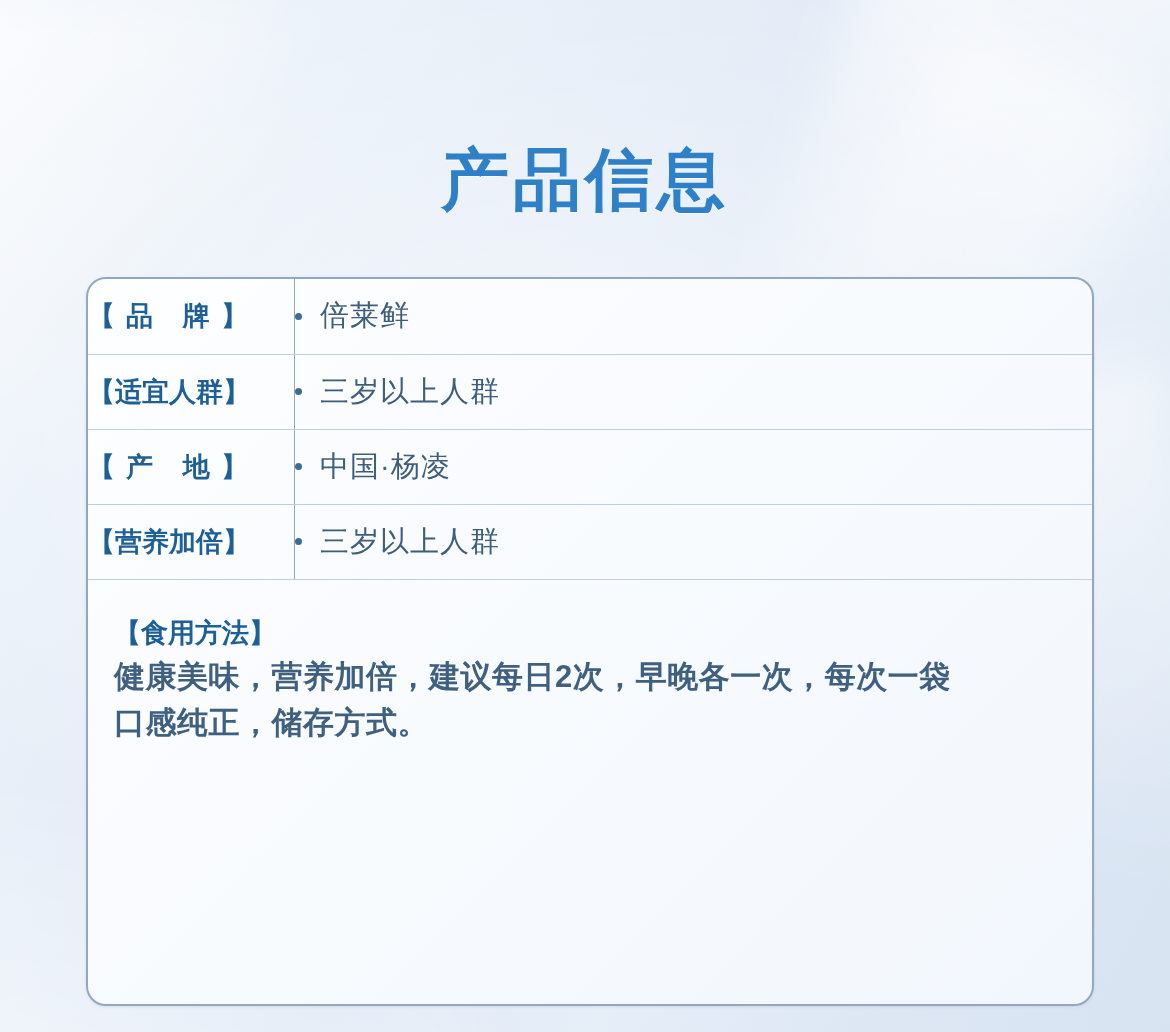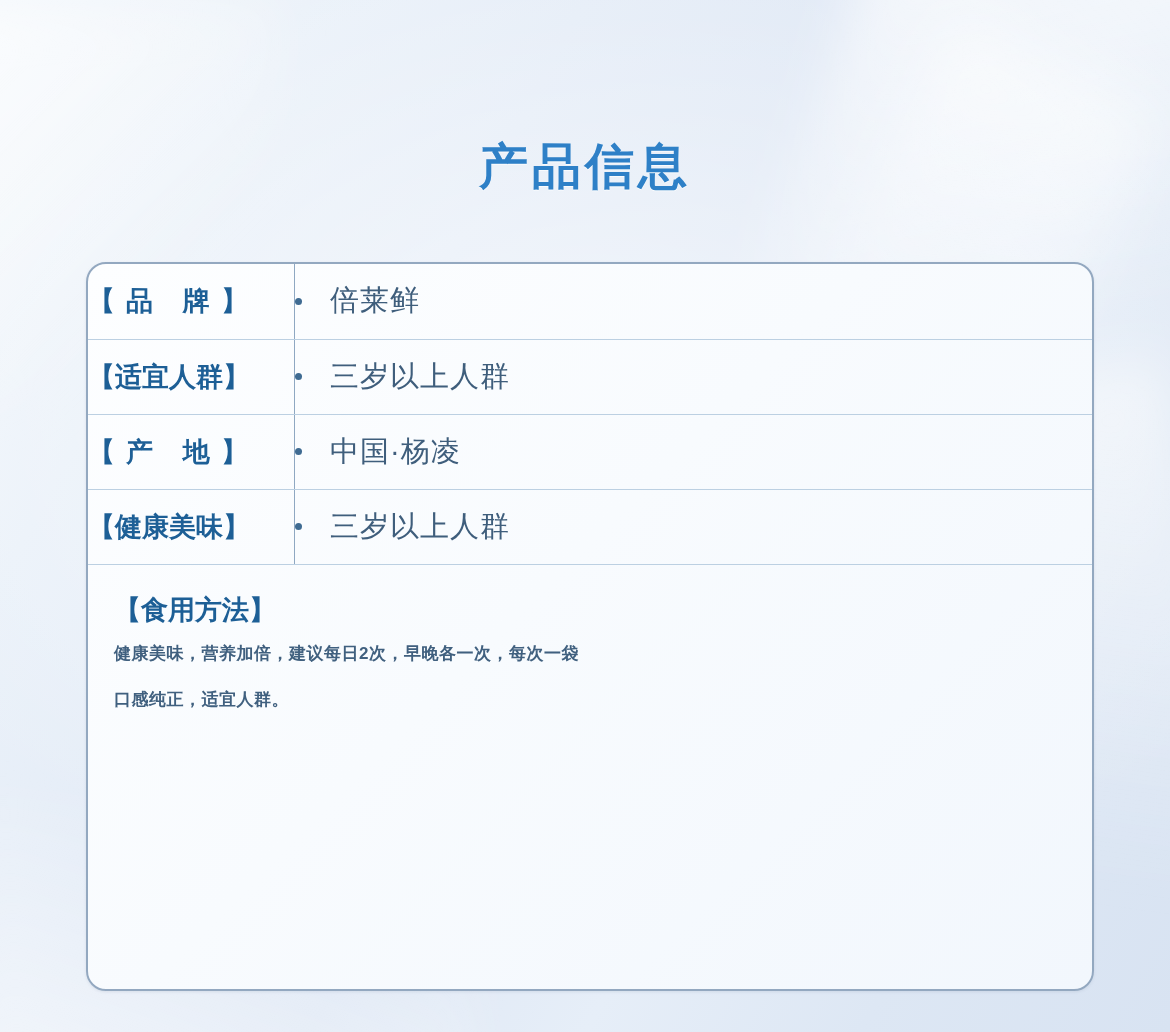--- a/index.html
+++ b/index.html
@@ -70,33 +70,33 @@
     pointer-events: none;
   }
 
   
   .page-title {
     position: absolute;
     top: 94px;
     left: 0;
     width: 100%;
     text-align: center;
-    font-size: 49px;
+    font-size: 68px;
     line-height: 78px;
     font-weight: 700;
     letter-spacing: 4px;
     color: #2e80c7;
     text-shadow: 0 1px 0 rgba(255,255,255,0.7);
   }
 
   
   .info-card {
     position: absolute;
     left: 86px;
-    top: 262px;
+    top: 277px;
     width: 1008px;
     height: 729px;
     box-sizing: border-box;
     border: 2px solid #93a8c0;
     border-radius: 20px;
     background: linear-gradient(135deg, #fdfeff 0%, #f8fbfe 45%, #f2f7fd 100%);
     box-shadow: 0 1px 3px rgba(120,140,165,0.18);
     overflow: hidden;
   }
 
@@ -131,49 +131,50 @@
     text-align: justify;
     text-align-last: justify;
     white-space: nowrap;
   }
   .cell-value {
     padding-left: 22px;
   }
   .value-row {
     display: flex;
     align-items: center;
-    gap: 28px;
+    gap: 18px;
   }
   .bullet-dot {
     width: 7px;
     height: 7px;
     border-radius: 50%;
     background: #3f6b92;
     flex: 0 0 auto;
   }
   .value-text {
     font-size: 29px;
     color: #3f5e7c;
     letter-spacing: 1px;
     white-space: nowrap;
   }
 
   
   .usage-block {
     padding: 24px 26px 0 26px;
+    margin-top: 8px;
   }
   .usage-title {
     font-size: 27px;
     font-weight: 700;
     color: #1d5f96;
     line-height: 42px;
     letter-spacing: 0;
   }
   .usage-line {
-    font-size: 17px;
+    font-size: 31px;
     font-weight: 700;
     color: #40607f;
     line-height: 46px;
     letter-spacing: 0.5px;
     white-space: nowrap;
   }
 </style>
 </head>
 <body>
 
@@ -219,31 +220,31 @@
         </td>
         <td class="cell-value">
           <div class="value-row">
             <span class="bullet-dot"></span>
             <span class="value-text">中国·杨凌</span>
           </div>
         </td>
       </tr>
       <tr>
         <td class="cell-label">
-          <span class="label-text">【健康美味】</span>
+          <span class="label-text">【营养加倍】</span>
         </td>
         <td class="cell-value">
           <div class="value-row">
             <span class="bullet-dot"></span>
             <span class="value-text">三岁以上人群</span>
           </div>
         </td>
       </tr>
     </tbody>
   </table>
 
   <div class="usage-block">
     <div class="usage-title">【食用方法】</div>
     <div class="usage-line">健康美味，营养加倍，建议每日2次，早晚各一次，每次一袋</div>
-    <div class="usage-line">口感纯正，适宜人群。</div>
+    <div class="usage-line">口感纯正，储存方式。</div>
   </div>
 
 </div>
 
 </body></html>

